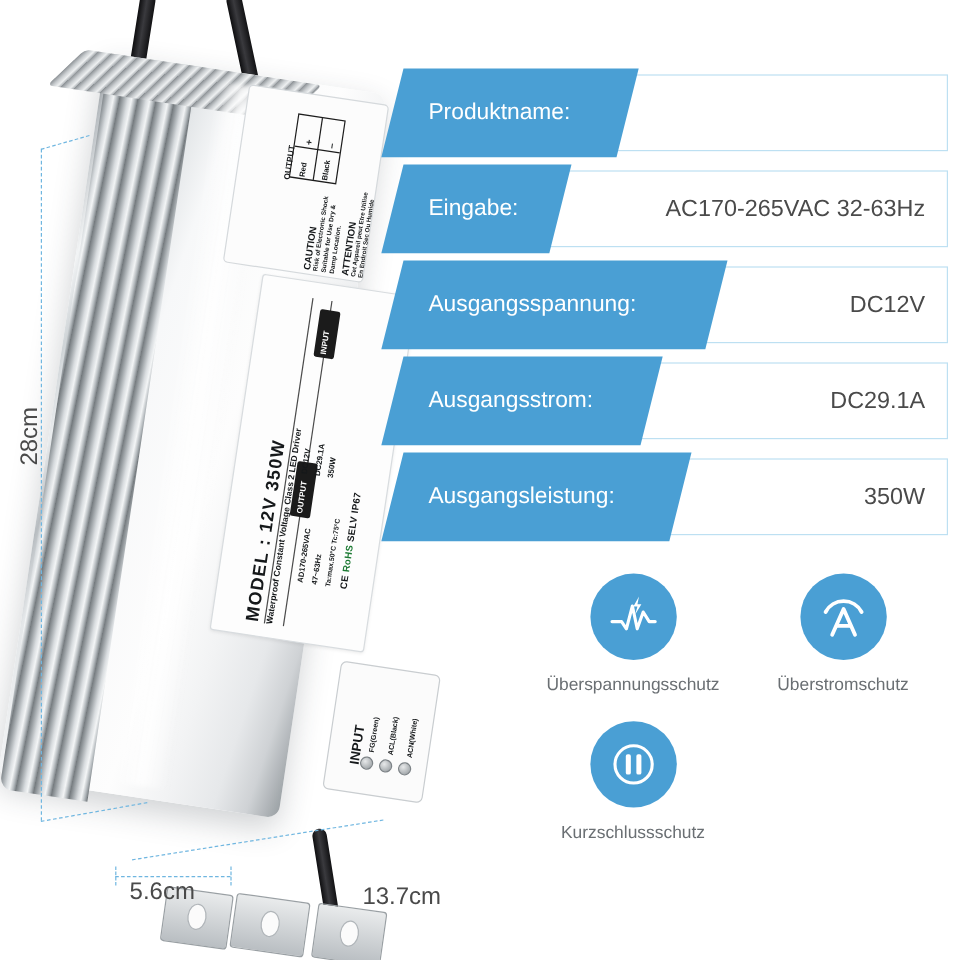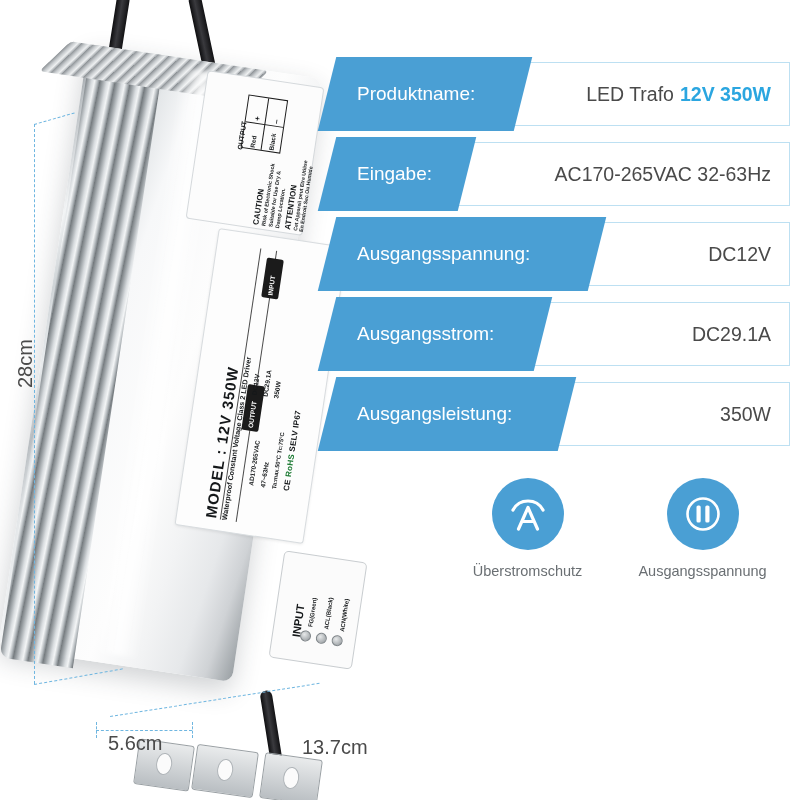--- a/index.html
+++ b/index.html
@@ -287,24 +287,20 @@
     <div class="dim-label" style="left:108px;top:732px;">5.6cm</div>
     <div class="dim-label" style="left:302px;top:736px;">13.7cm</div>
   </div>
 
   <div class="spec-list">
 
     <div class="spec-row">
       <div class="spec-key k0">
         <span>Produktname:</span>
       </div>
-      <div class="spec-val">
-        <span>LED Trafo </span>
-        <span class="accent">12V 350W</span>
-      </div>
     </div>
 
     <div class="spec-row">
       <div class="spec-key k1">
         <span>Eingabe:</span>
       </div>
       <div class="spec-val">
         <span>AC170-265VAC   32-63Hz</span>
       </div>
     </div>
@@ -333,37 +329,46 @@
       </div>
       <div class="spec-val">
         <span>350W</span>
       </div>
     </div>
   </div>
 
   <div class="features">
 
 
+    <div class="feat">
+      <div class="feat-circle">
+        <svg width="46" height="46" viewBox="0 0 46 46" aria-hidden="true">
+          <path d="M5 27 L13 27 L17 33 L22 14 L26 33 L31 19 L36 27 L41 27" fill="none" stroke="#ffffff" stroke-width="2.6" stroke-linecap="round" stroke-linejoin="round"></path>
+          <path d="M27.5 6 L22.8 14.5 L26.2 14.5 L24.3 21 L29.5 12.5 L26.2 12.5 Z" fill="#ffffff"></path>
+        </svg>
+      </div>
+      <div class="feat-label">Überspannungsschutz</div>
+    </div>
 
     <div class="feat">
       <div class="feat-circle">
         <svg width="46" height="46" viewBox="0 0 46 46" aria-hidden="true">
           <path d="M8 19 A17 17 0 0 1 38 19" fill="none" stroke="#ffffff" stroke-width="3.2" stroke-linecap="round"></path>
           <path d="M13.5 38 L23 16.5 L32.5 38" fill="none" stroke="#ffffff" stroke-width="3.2" stroke-linecap="round" stroke-linejoin="round"></path>
           <path d="M17.5 30.5 L28.5 30.5" fill="none" stroke="#ffffff" stroke-width="3.2" stroke-linecap="round"></path>
         </svg>
       </div>
       <div class="feat-label">Überstromschutz</div>
     </div>
 
     <div class="feat">
       <div class="feat-circle">
         <svg width="46" height="46" viewBox="0 0 46 46" aria-hidden="true">
           <circle cx="23" cy="23" r="15.5" fill="none" stroke="#ffffff" stroke-width="2.6"></circle>
           <rect x="16.5" y="14.5" width="4.2" height="17" rx="1.6" fill="#ffffff"></rect>
           <rect x="25.3" y="14.5" width="4.2" height="17" rx="1.6" fill="#ffffff"></rect>
         </svg>
       </div>
-      <div class="feat-label">Ausgangsspannung</div>
+      <div class="feat-label">Kurzschlussschutz</div>
     </div>
   </div>
 
 </div>
 
 </body></html>

